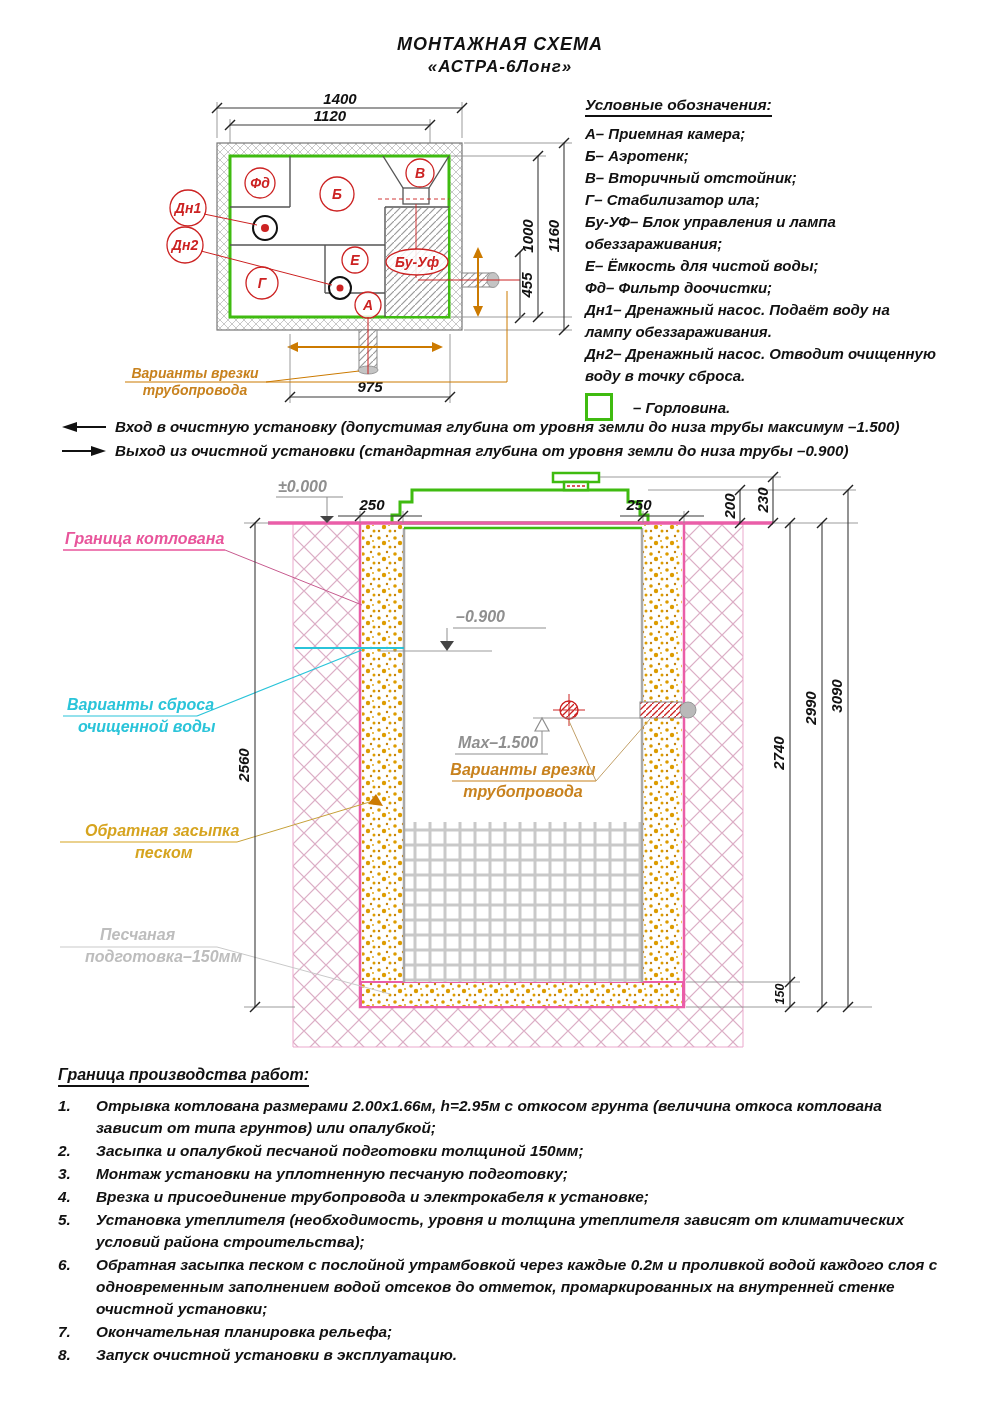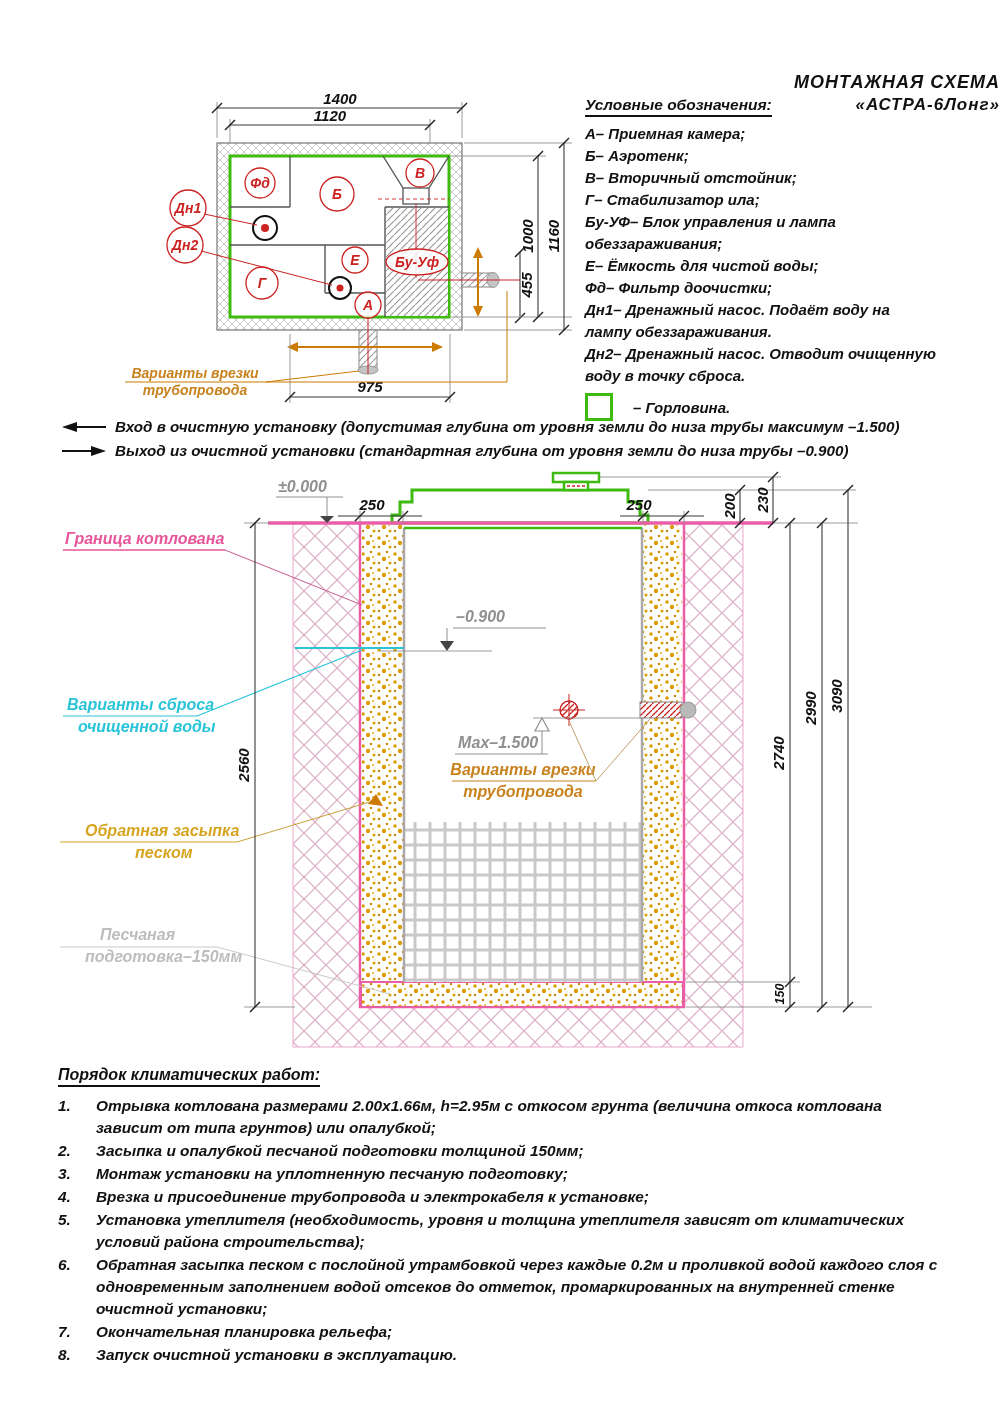--- a/index.html
+++ b/index.html
@@ -1,20 +1,20 @@
 <!DOCTYPE html>
 <html><head>
 <meta charset="utf-8">
 <style>
   html,body{margin:0;padding:0;background:#fff;}
   #page{position:relative;width:1000px;height:1415px;background:#fff;overflow:hidden;
         font-family:"Liberation Sans",sans-serif;font-style:italic;font-weight:700;color:#111;}
   .abs{position:absolute;}
   
-  #title{top:32px;left:0;width:1000px;text-align:right;line-height:1.35;margin-top:38px;}
+  #title{top:32px;left:0;width:1000px;text-align:center;line-height:1.35;}
   #title .t1{font-size:18px;letter-spacing:1px;}
   #title .t2{font-size:17px;letter-spacing:1px;}
   
   #legend{left:585px;top:96px;width:352px;font-size:15px;}
   #legend .lg-h{display:inline-block;border-bottom:2px solid #111;padding-bottom:1px;margin-bottom:6px;font-size:15.5px;}
   #legend ul{margin:0;padding:0;list-style:none;line-height:22px;}
   #legend li{margin:0;}
   #manhole-row{display:flex;align-items:center;margin-top:6px;}
   #manhole-box{width:22px;height:22px;border:3px solid #3fbb10;background:#fff;flex:none;}
   #manhole-row span.lbl{padding-left:20px;}
@@ -380,21 +380,21 @@
     <line class="tk" x1="777" y1="58" x2="787" y2="48"></line>
       <line class="tk" x1="777" y1="542" x2="787" y2="532"></line>
     <text class="dtx" transform="translate(776,238) rotate(-90)" text-anchor="middle">2990</text>
     <line class="dim" x1="808" y1="20" x2="808" y2="537"></line>
     <line class="tk" x1="803" y1="25" x2="813" y2="15"></line>
       <line class="tk" x1="803" y1="542" x2="813" y2="532"></line>
     <text class="dtx" transform="translate(802,226) rotate(-90)" text-anchor="middle">3090</text>
   </svg>
 
   <div class="abs" id="work">
-    <div class="wo-h">Порядок климатических работ:</div>
+    <div class="wo-h">Граница производства работ:</div>
     <div class="wo-row">
       <span class="wo-num">1.</span>
         <span class="wo-text">Отрывка котлована размерами 2.00х1.66м, h=2.95м с откосом грунта (величина откоса котлована зависит от типа грунтов) или опалубкой;</span>
     </div>
     <div class="wo-row">
       <span class="wo-num">2.</span>
         <span class="wo-text">Засыпка и опалубкой песчаной подготовки толщиной 150мм;</span>
     </div>
     <div class="wo-row">
       <span class="wo-num">3.</span>

